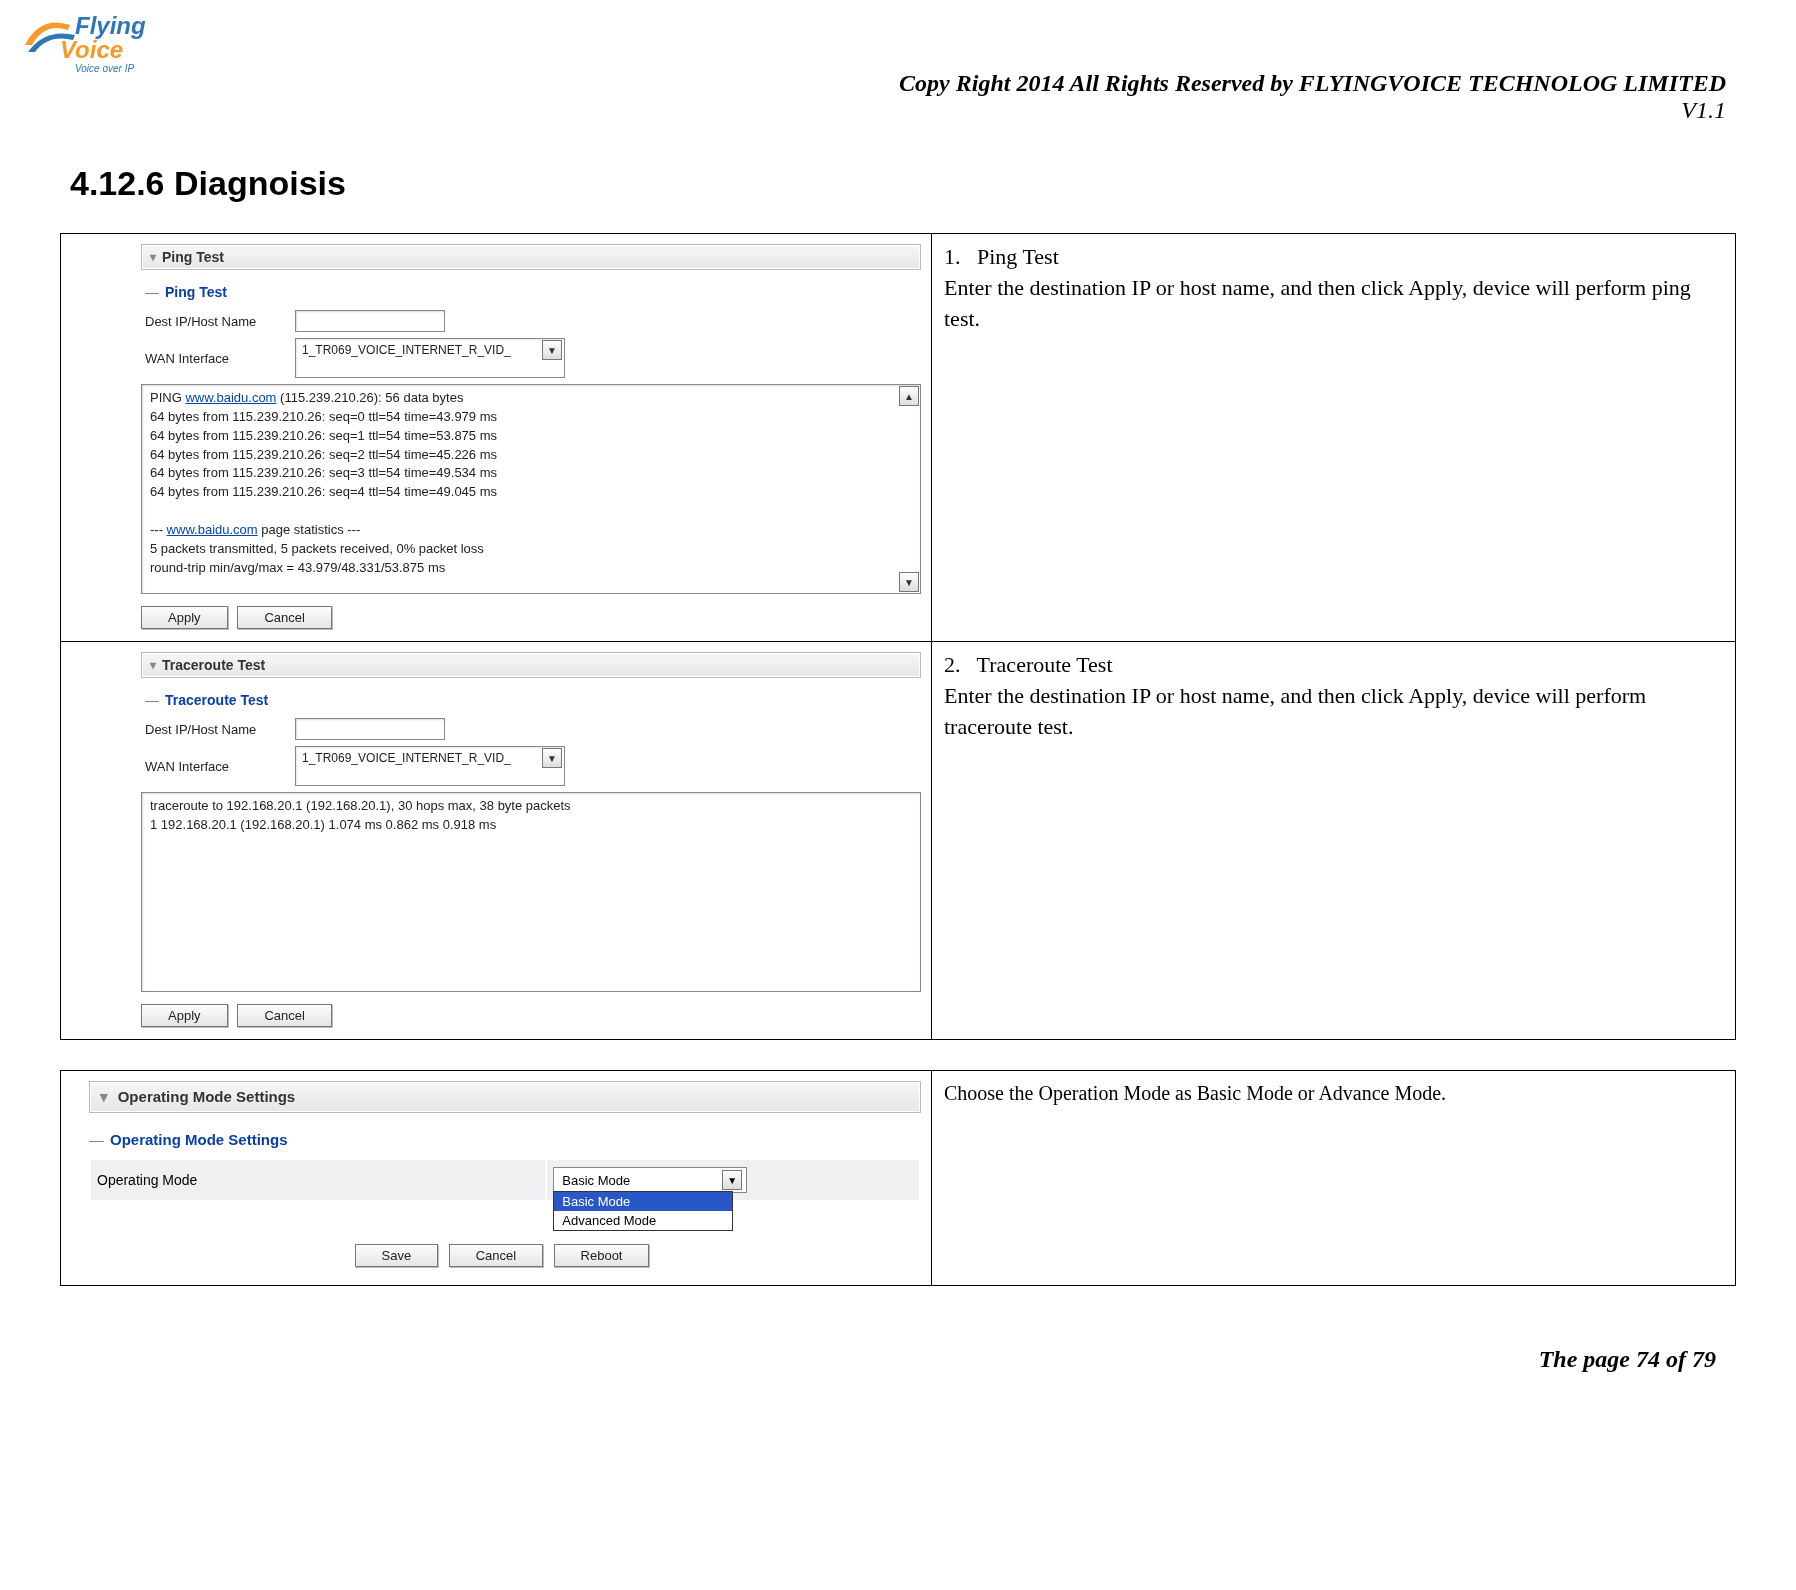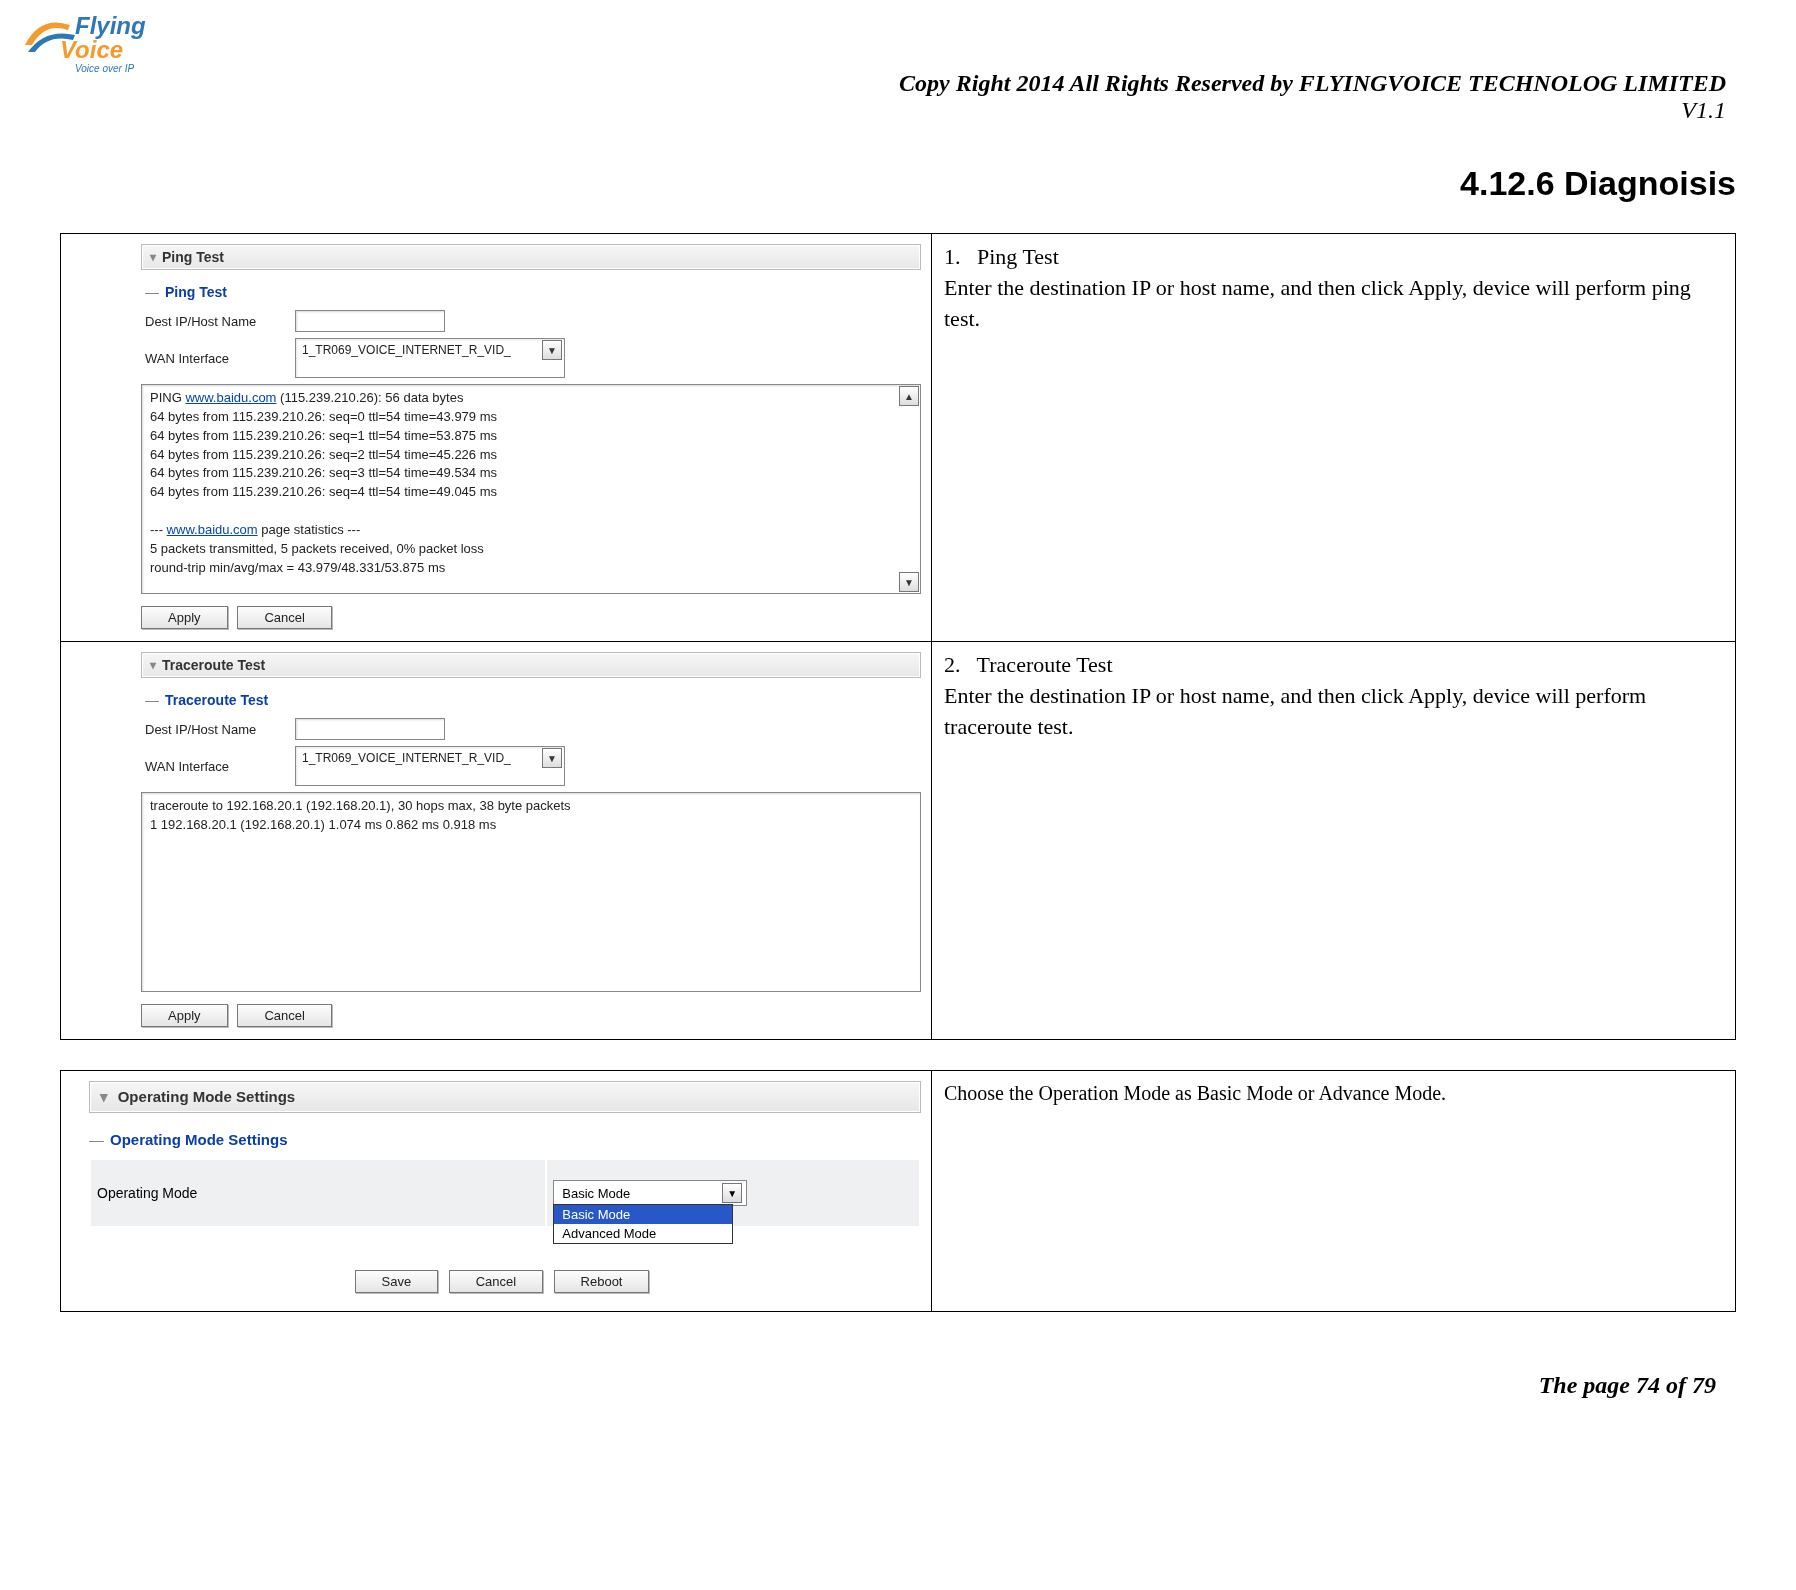--- a/index.html
+++ b/index.html
@@ -34,21 +34,20 @@
   }
   .version {
     font-size: 24px;
     font-style: italic;
   }
   h2.section {
     font-family: Arial, sans-serif;
     font-weight: 900;
     font-size: 34px;
     margin: 40px 0 30px 10px;
-    text-align: right;
   }
   .intro {
     font-family: Arial, sans-serif;
     font-size: 22px;
     margin: 10px 0 28px 50px;
   }
   table.big {
     border-collapse: collapse;
     width: 100%;
     margin-bottom: 30px;
@@ -138,21 +137,21 @@
     font-weight: bold;
     font-size: 15px;
     color: #333;
     margin-bottom: 18px;
     box-shadow: inset 0 0 0 1px #fff;
   }
   .opmode-sub {
     color: #0a3ea8; font-weight: bold; font-size: 15px; display:flex; align-items:center; margin-bottom: 10px;
   }
   .opmode-table { width: 100%; }
-  .opmode-table td { font-size: 14px; padding: 20px 6px; }
+  .opmode-table td { font-size: 14px; padding: 7px 6px; }
   .opmode-table tr.alt { background: #eef0f2; }
   .sel-wrap { position: relative; display:inline-block; }
   .sel-main {
     display:inline-flex; align-items:center; justify-content:space-between;
     border: 1px solid #888; height: 24px; width: 180px; padding: 0 4px 0 8px; background:#fff; font-size:13px;
   }
   .sel-main .arrow-btn { width:18px; height:18px; border:1px solid #777; background:linear-gradient(#fff,#ddd); display:flex;align-items:center;justify-content:center;font-size:10px; }
   .sel-drop {
     position:absolute; top: 24px; left:0; width: 178px; border:1px solid #333; background:#fff; z-index: 10;
   }

